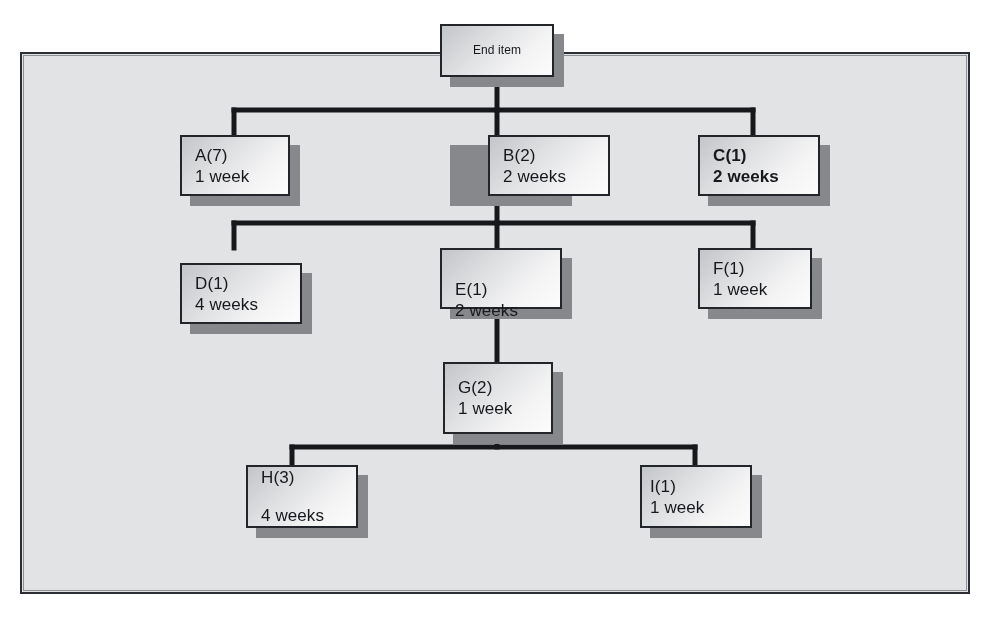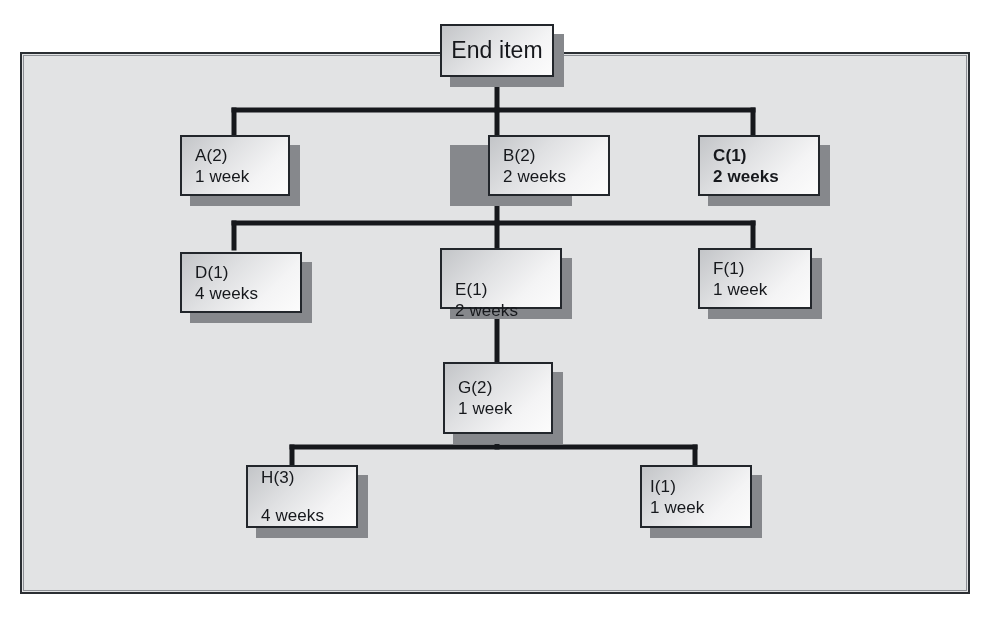--- a/index.html
+++ b/index.html
@@ -80,21 +80,21 @@
     line-height: 21px;
     letter-spacing: 0.1px;
     white-space: nowrap;
   }
   .node.root .node-body {
     justify-content: center;
     padding-left: 0;
     align-items: center;
   }
   .node.root .node-line {
-    font-size: 23px;
+    font-size: 12px;
   }
 </style>
 </head>
 <body>
 
 <div id="stage">
 
   <div id="panel"></div>
 
   <svg id="connectors" viewBox="0 0 1002 620" xmlns="http://www.w3.org/2000/svg">
@@ -120,39 +120,39 @@
   <div id="nodes-layer">
       <div class="node root" style="left: 440px; top: 24px; width: 114px; height: 53px;">
         <div class="node-shadow" style="background: rgb(134, 136, 140);"></div>
         <div class="node-body" style="border-color: rgb(34, 38, 43);">
           <div class="node-line" style="color: rgb(22, 24, 28);">End item</div>
         </div>
       </div>
       <div class="node" style="left: 180px; top: 135px; width: 110px; height: 61px;">
         <div class="node-shadow" style="background: rgb(134, 136, 140);"></div>
         <div class="node-body" style="border-color: rgb(34, 38, 43);">
-          <div class="node-line" style="color: rgb(22, 24, 28);">A(2)</div>
+          <div class="node-line" style="color: rgb(22, 24, 28);">A(7)</div>
           <div class="node-line" style="color: rgb(22, 24, 28);">1 week</div>
         </div>
       </div>
       <div class="node" style="left: 440px; top: 135px; width: 122px; height: 61px;">
         <div class="node-shadow" style="background: rgb(134, 136, 140);"></div>
         <div class="node-body" style="border-color: rgb(34, 38, 43); margin-left: 48px;">
           <div class="node-line" style="color: rgb(22, 24, 28);">B(2)</div>
           <div class="node-line" style="color: rgb(22, 24, 28);">2 weeks</div>
         </div>
       </div>
       <div class="node" style="left: 698px; top: 135px; width: 122px; height: 61px;">
         <div class="node-shadow" style="background: rgb(134, 136, 140);"></div>
         <div class="node-body" style="border-color: rgb(34, 38, 43); font-weight: bold;">
           <div class="node-line" style="color: rgb(22, 24, 28);">C(1)</div>
           <div class="node-line" style="color: rgb(22, 24, 28);">2 weeks</div>
         </div>
       </div>
-      <div class="node" style="left: 180px; top: 252px; width: 122px; height: 61px;">
+      <div class="node" style="left: 180px; top: 263px; width: 122px; height: 61px;">
         <div class="node-shadow" style="background: rgb(134, 136, 140);"></div>
         <div class="node-body" style="border-color: rgb(34, 38, 43);">
           <div class="node-line" style="color: rgb(22, 24, 28);">D(1)</div>
           <div class="node-line" style="color: rgb(22, 24, 28);">4 weeks</div>
         </div>
       </div>
       <div class="node" style="left: 440px; top: 248px; width: 122px; height: 61px;">
         <div class="node-shadow" style="background: rgb(134, 136, 140);"></div>
         <div class="node-body" style="border-color: rgb(34, 38, 43);">
           <div class="node-line" style="color: rgb(22, 24, 28); margin-top: 43px;">E(1)</div>

